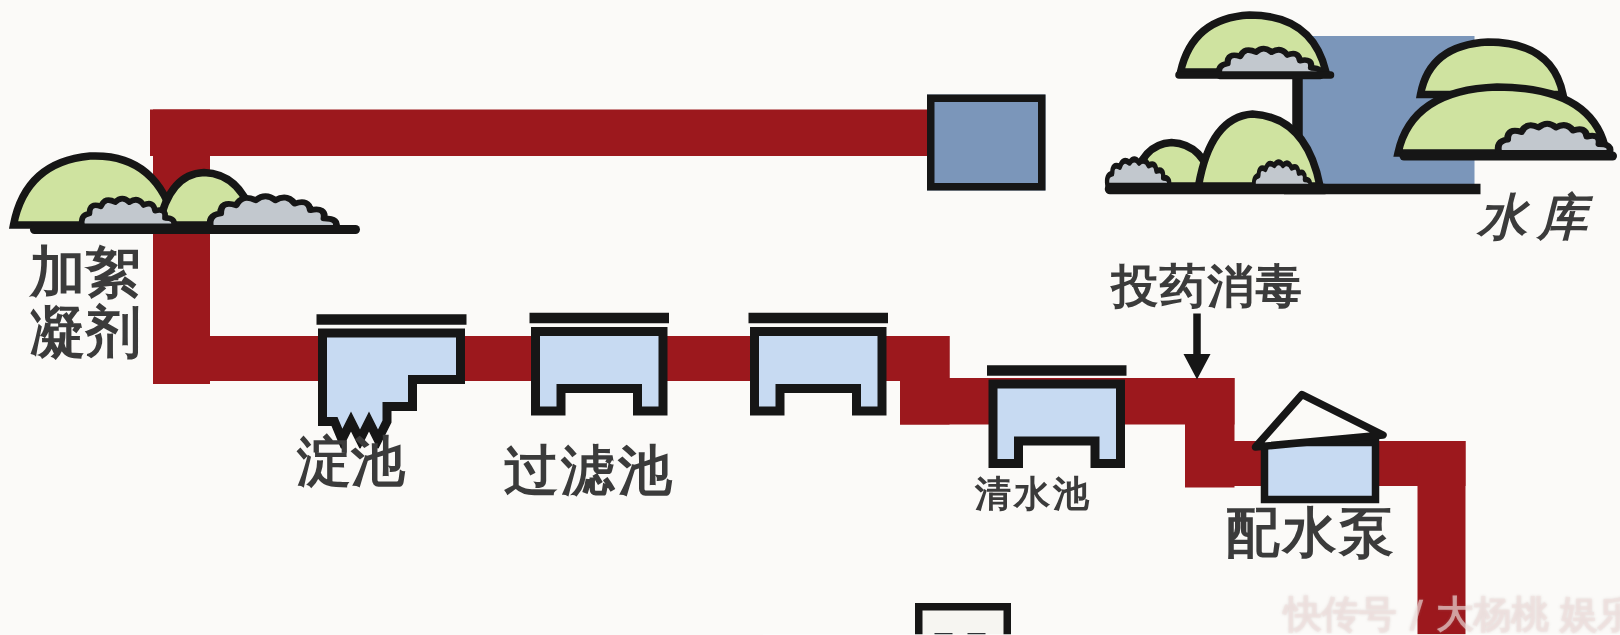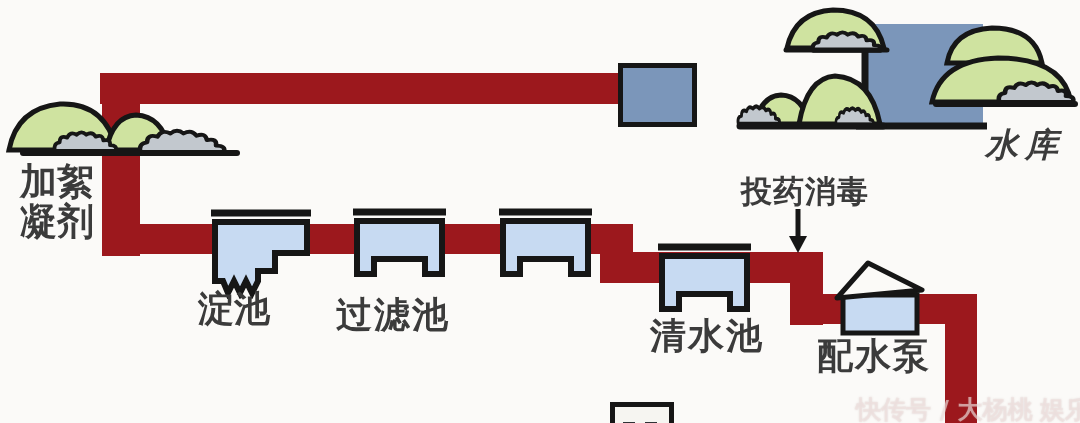--- a/index.html
+++ b/index.html
@@ -117,19 +117,19 @@
   <div class="label" style="left:20px;top:162px;font-size:37px;">
     <div>加絮</div>
     <div>凝剂</div>
   </div>
   <div class="label" style="left:985px;top:127px;font-size:33px;letter-spacing:7px;font-style:italic;">水库</div>
   <div class="label" style="left:741px;top:175px;font-size:31px;letter-spacing:1px;">投药消毒</div>
   <div class="label" style="left:198px;top:290px;font-size:36px;">
     <div>淀池</div>
   </div>
   <div class="label" style="left:336px;top:296px;font-size:36px;letter-spacing:2px;">过滤池</div>
-  <div class="label" style="left:650px;top:317px;font-size:36px;letter-spacing:2px;">清水池</div>
+  <div class="label" style="left:650px;top:317px;font-size:24px;letter-spacing:2px;">清水池</div>
   <div class="label" style="left:817px;top:337px;font-size:36px;letter-spacing:2px;text-align:right;">配水泵</div>
 
   <div class="watermark" style="left:856px;top:393px;">快传号 / 大杨桃</div>
   <div class="watermark" style="left:1040px;top:393px;">娱乐</div>
 
 </div>
 
 </body></html>

